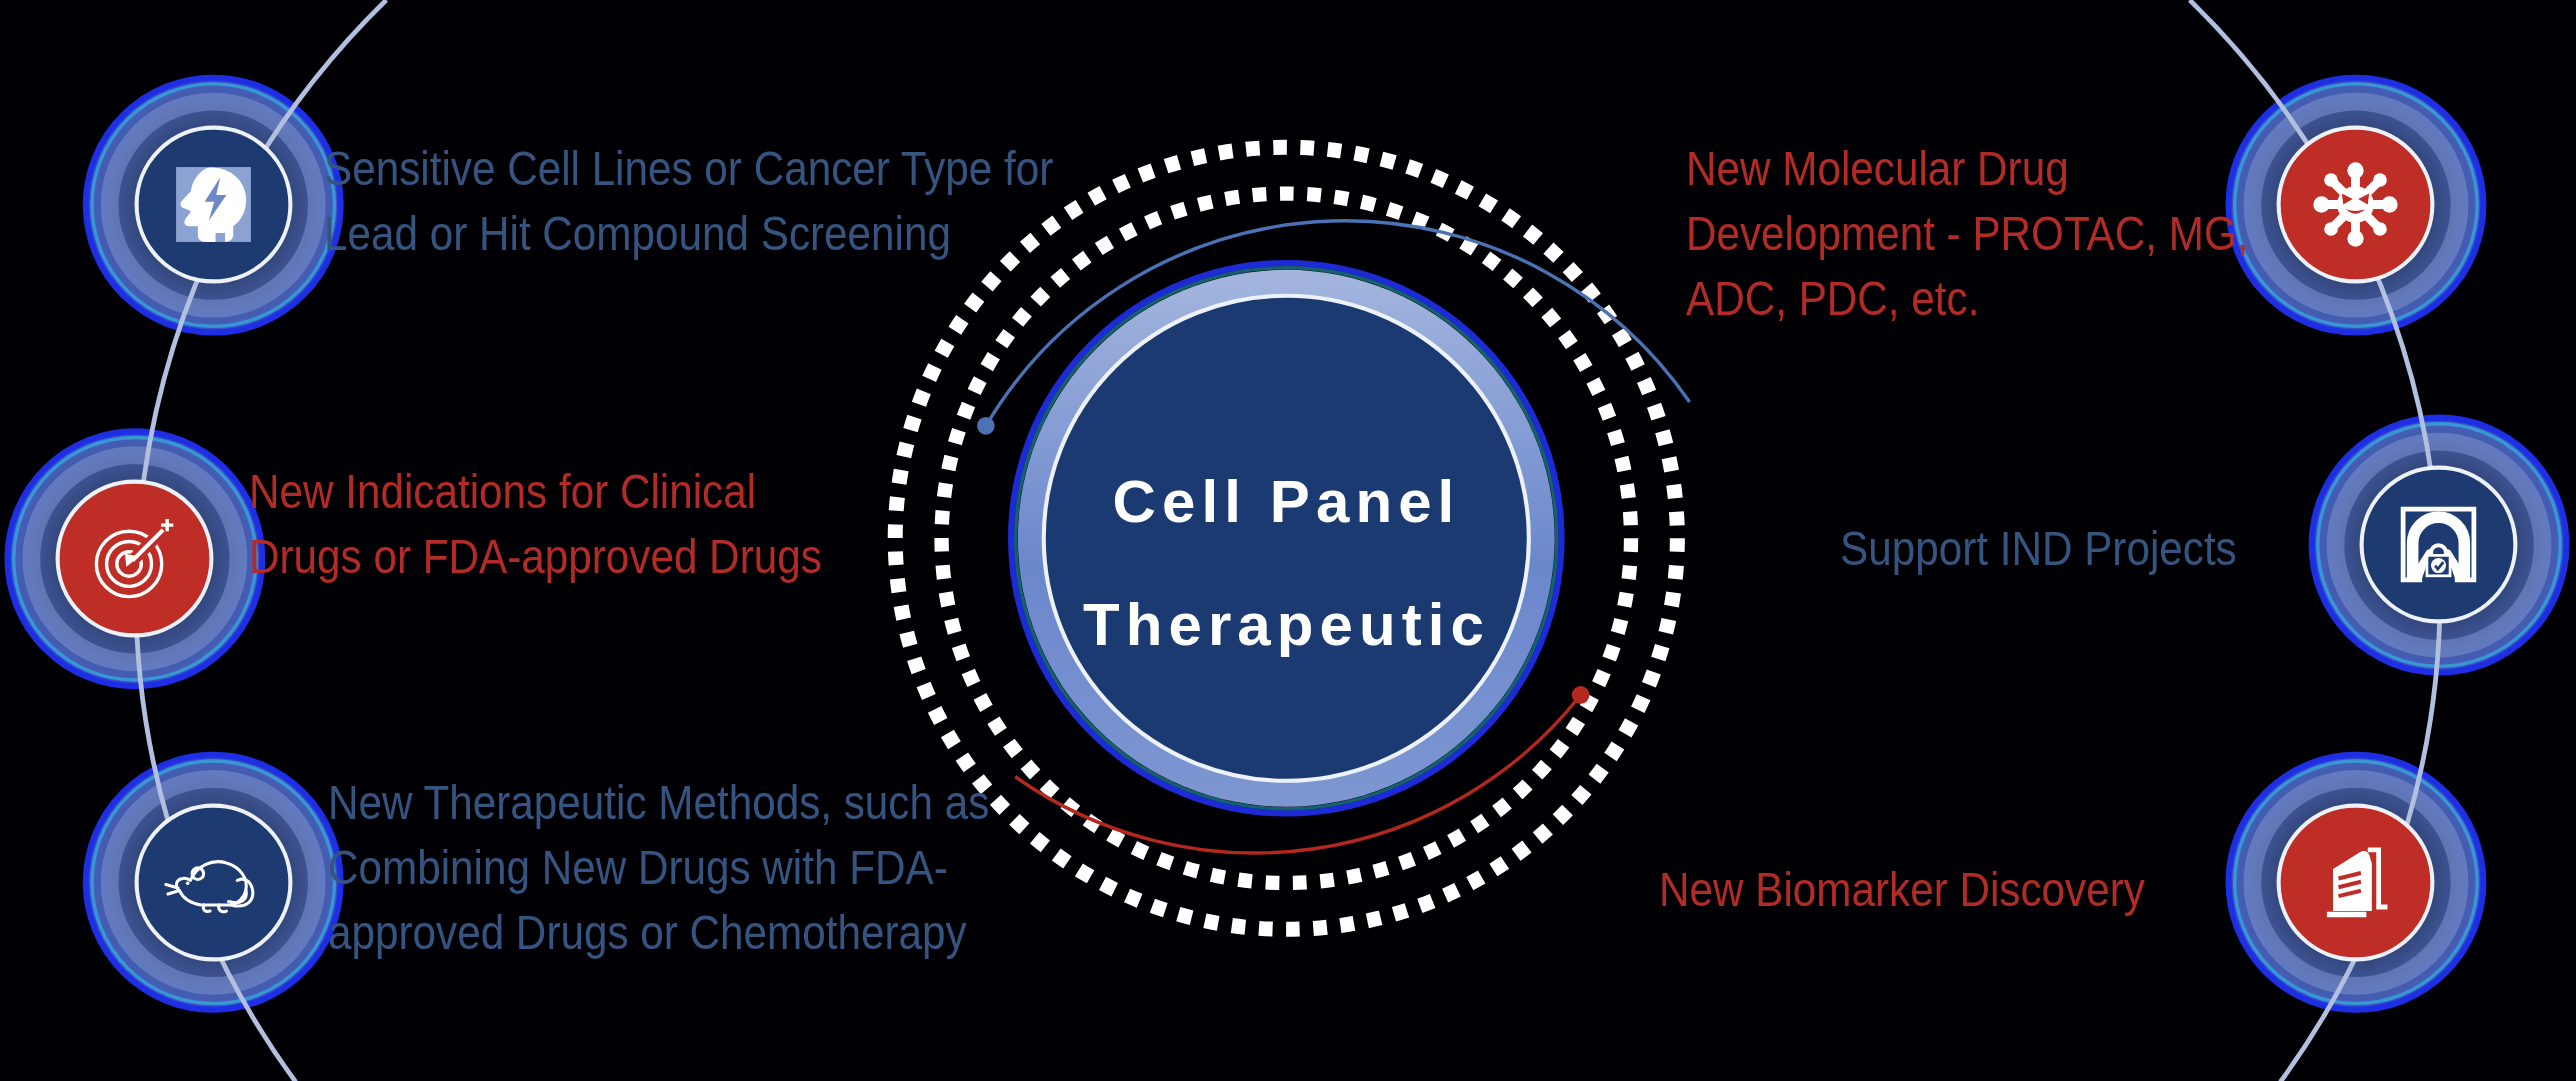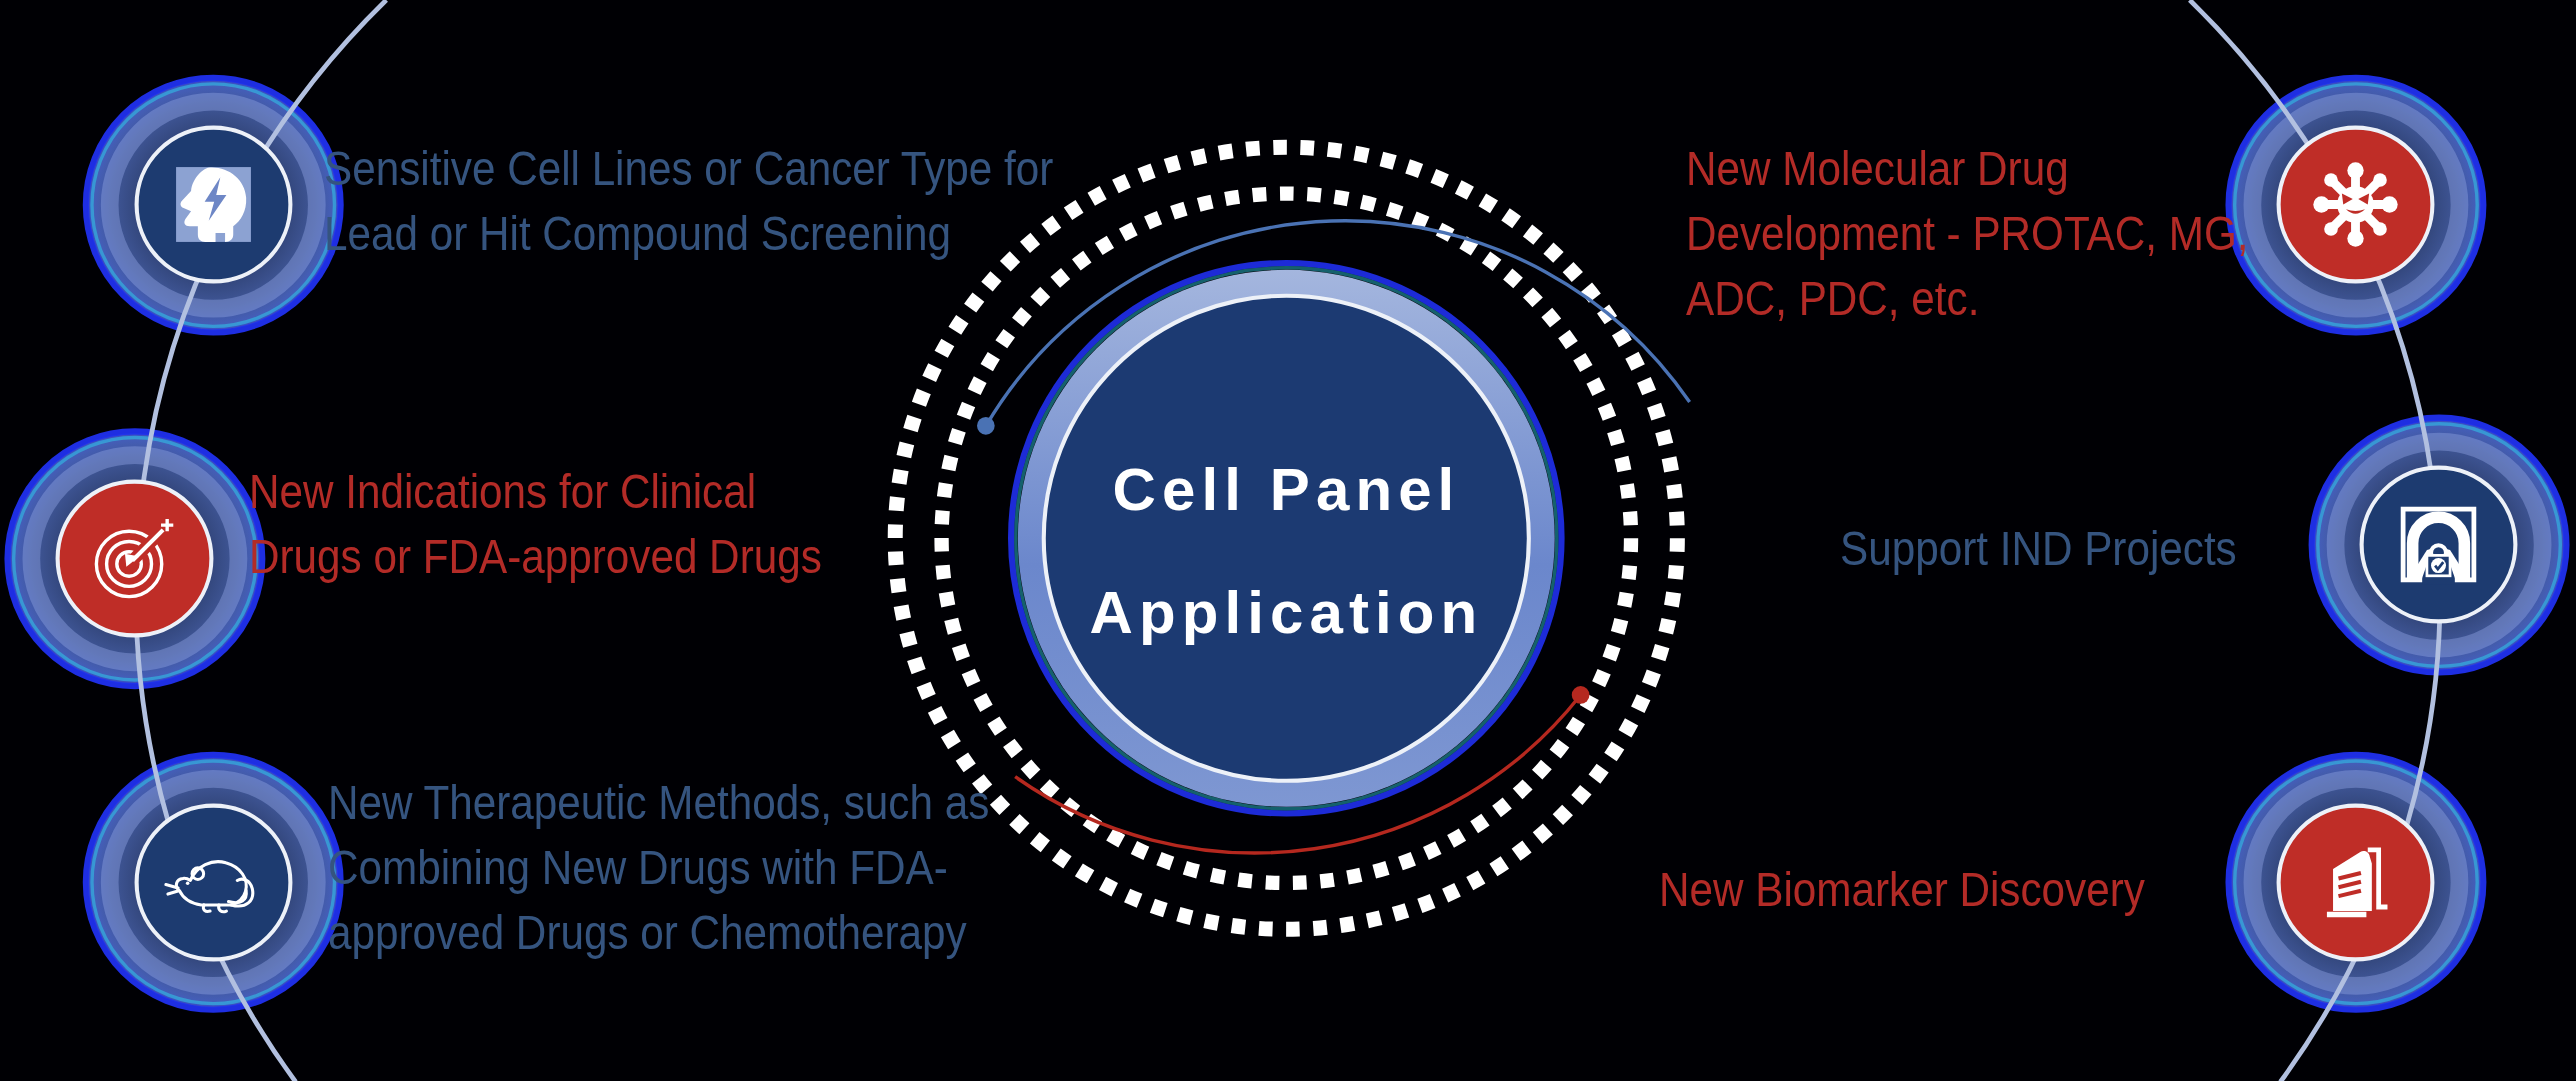--- a/index.html
+++ b/index.html
@@ -19,21 +19,21 @@
     line-height:65px;
     white-space:pre-line;
     transform:scaleX(0.88);
     transform-origin:0 0;
     letter-spacing:0px;
   }
   .text-blue{color:#35547f;}
   .text-red{color:#b32b27;}
   .center-title{
     position:absolute;
-    left:864px;top:116px;width:845px;height:845px;
+    left:864px;top:128px;width:845px;height:845px;
     display:flex;flex-direction:column;align-items:center;justify-content:center;
     transform:translateY(12.3px);
     color:#ffffff;
     font-weight:bold;
     font-size:60px;
     letter-spacing:6.1px;
     line-height:123px;
     text-align:center;
   }
 </style>
@@ -206,21 +206,21 @@
         <path d="M -25,-6 L 8,-14"></path>
         <path d="M -25,7 L 8,-1"></path>
         <path d="M -25,20 L 8,12"></path>
       </g>
       <path d="M -42,47 L 16,47" stroke="#ffffff" stroke-width="8"></path>
     </g>
   </svg>
 
   <div class="center-title">
     <div>Cell Panel</div>
-    <div>Application</div>
+    <div>Therapeutic</div>
   </div>
 
   <div class="label text-blue" style="left:324px;top:136px">Sensitive Cell Lines or Cancer Type for
 Lead or Hit Compound Screening</div>
 
   <div class="label text-red" style="left:249px;top:459px">New Indications for Clinical
 Drugs or FDA-approved Drugs</div>
 
   <div class="label text-blue" style="left:328px;top:770px">New Therapeutic Methods, such as
 Combining New Drugs with FDA-

